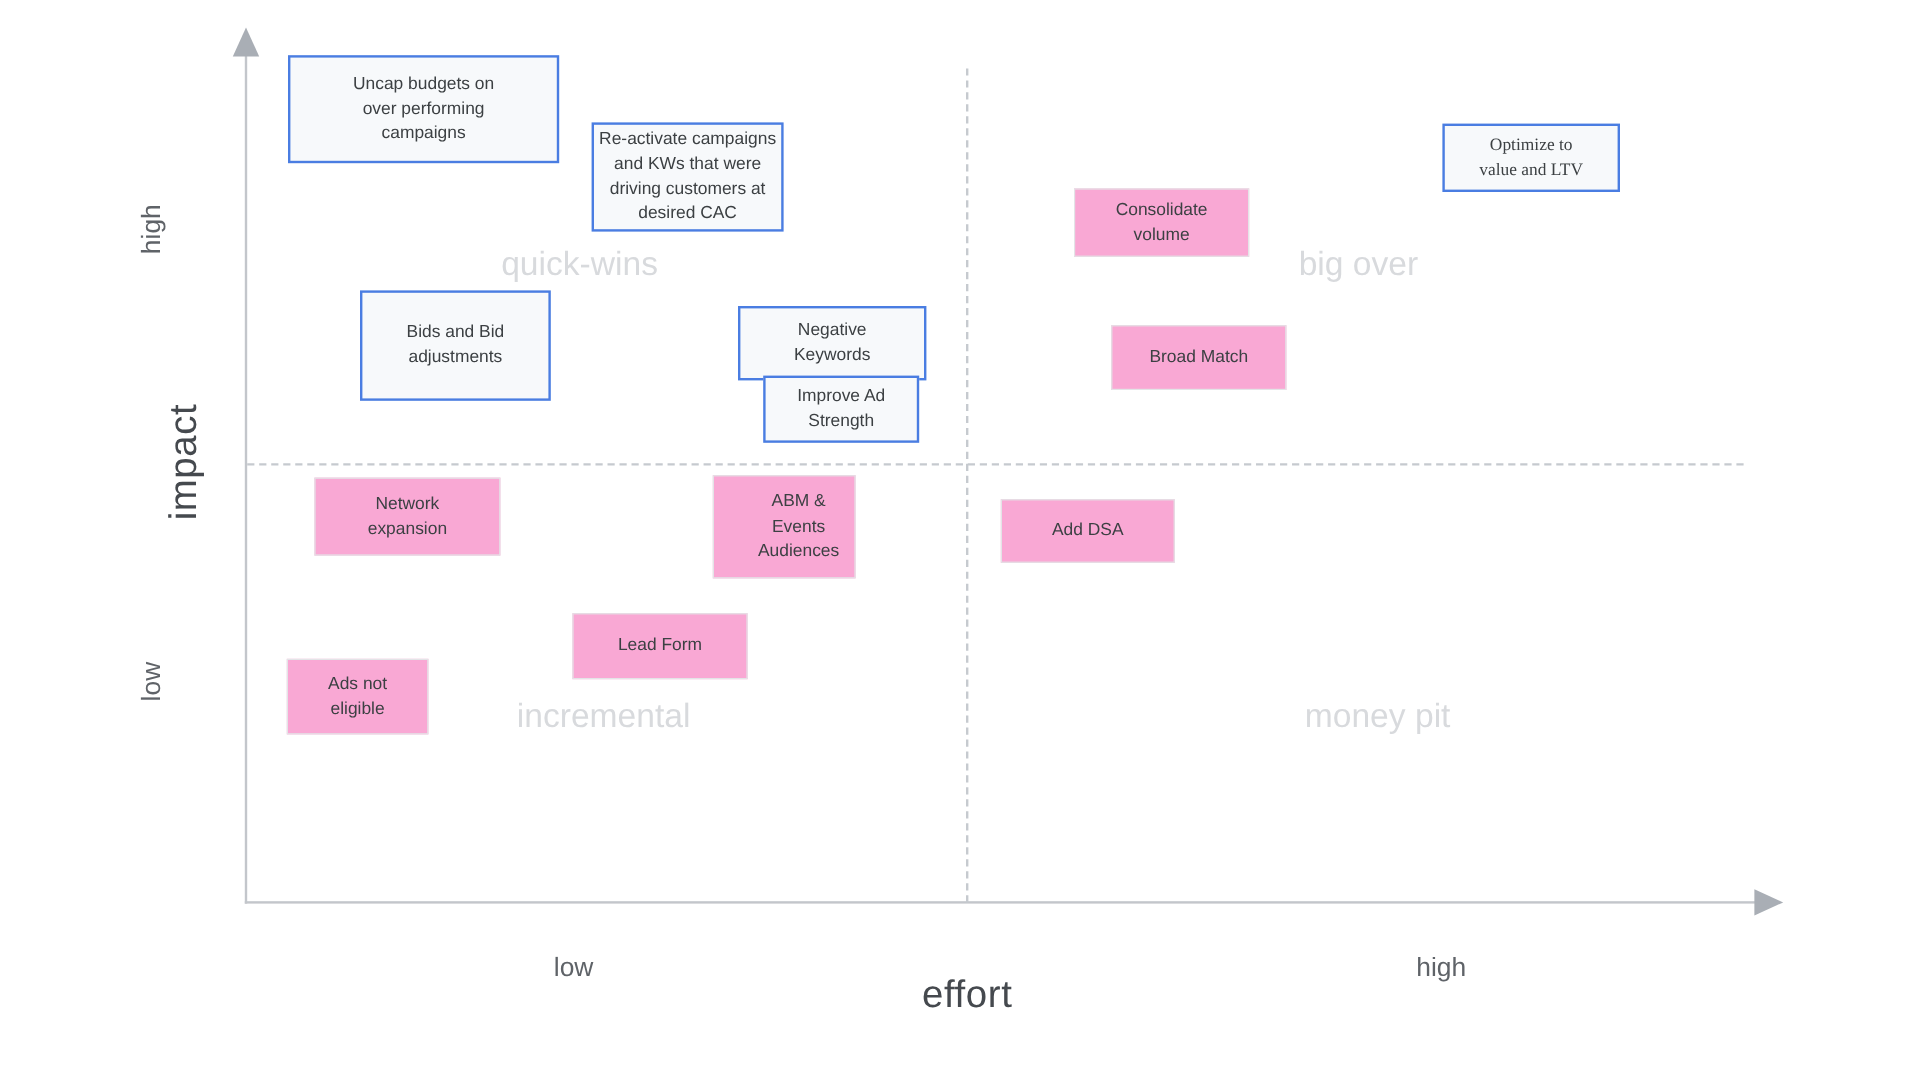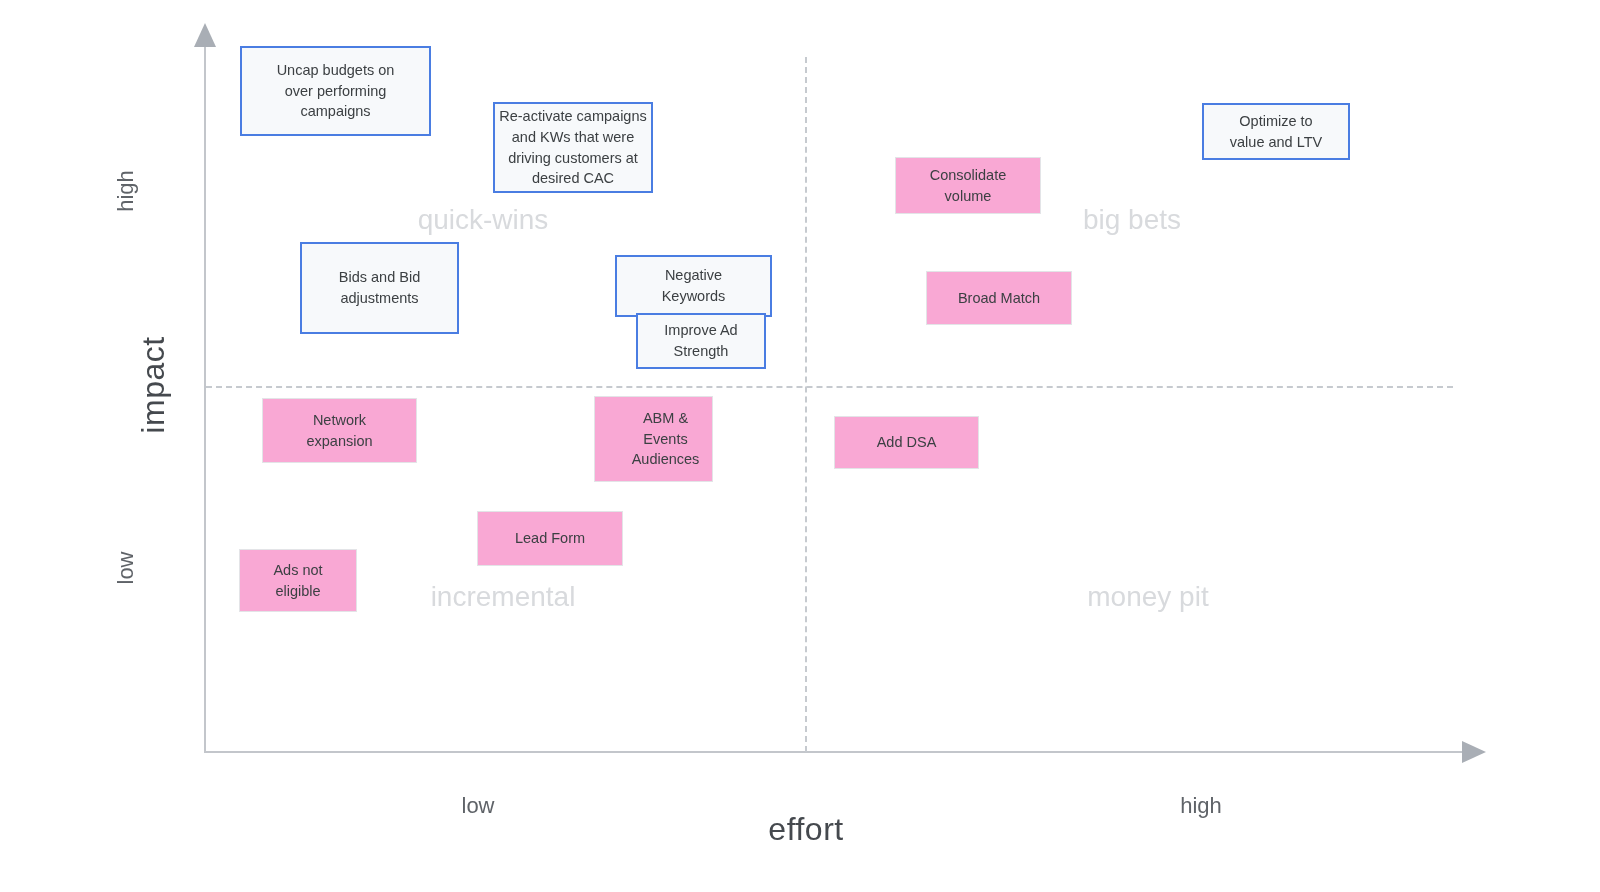--- a/index.html
+++ b/index.html
@@ -78,28 +78,28 @@
     justify-content: center;
     text-align: center;
     white-space: pre-line;
     font-size: 14.5px;
     line-height: 1.42;
     color: #3c4043;
     background: #f9a8d4;
   }
   .node.hl { border: 2px solid #4a7de2; background: #f7f9fb; }
   .node.df { border: 1px solid #e3e4e7; }
-  #node-uncap       { left: 240px;  top: 46px;  width: 191px; height: 90px; }
+  #node-uncap       { left: 240px;  top: 46px;  width: 226px; height: 90px; }
   #node-reactivate  { left: 493px;  top: 102px; width: 160px; height: 91px; }
   #node-bids        { left: 300px;  top: 242px; width: 159px; height: 92px; }
   #node-negative    { left: 615px;  top: 231px; width: 157px; height: 62px; margin-top: 24px; }
   #node-improve     { left: 636px;  top: 313px; width: 130px; height: 56px; }
   #node-consolidate { left: 895px;  top: 157px; width: 146px; height: 57px; }
   #node-broadmatch  { left: 926px;  top: 271px; width: 146px; height: 54px; }
-  #node-optimize    { left: 1202px; top: 103px; width: 148px; height: 57px; }
+  #node-optimize    { left: 1202px; top: 103px; width: 148px; height: 57px; font-family: Liberation Serif, serif; }
   #node-network     { left: 262px;  top: 398px; width: 155px; height: 65px; }
   #node-abm         { left: 594px;  top: 396px; width: 119px; height: 86px; padding-left: 24px; }
   #node-adddsa      { left: 834px;  top: 416px; width: 145px; height: 53px; }
   #node-leadform    { left: 477px;  top: 511px; width: 146px; height: 55px; }
   #node-adsnot      { left: 239px;  top: 549px; width: 118px; height: 63px; }
 </style>
 </head>
 <body>
 
 <div class="canvas">
@@ -113,21 +113,21 @@
   <div class="h-dash"></div>
 
   <div class="axis-label rot" id="impact-label">impact</div>
   <div class="axis-sub rot" id="y-high">high</div>
   <div class="axis-sub rot" id="y-low">low</div>
   <div class="axis-label" id="effort-label">effort</div>
   <div class="axis-sub" id="x-low">low</div>
   <div class="axis-sub" id="x-high">high</div>
 
   <div class="q-label" id="q-quick-wins">quick-wins</div>
-  <div class="q-label" id="q-big-bets">big bets</div>
+  <div class="q-label" id="q-big-bets">big over</div>
   <div class="q-label" id="q-incremental">incremental</div>
   <div class="q-label" id="q-money-pit">money pit</div>
 
   <div class="node hl" id="node-uncap">Uncap budgets on
 over performing
 campaigns</div>
   <div class="node hl" id="node-reactivate">Re-activate campaigns
 and KWs that were
 driving customers at
 desired CAC</div>

